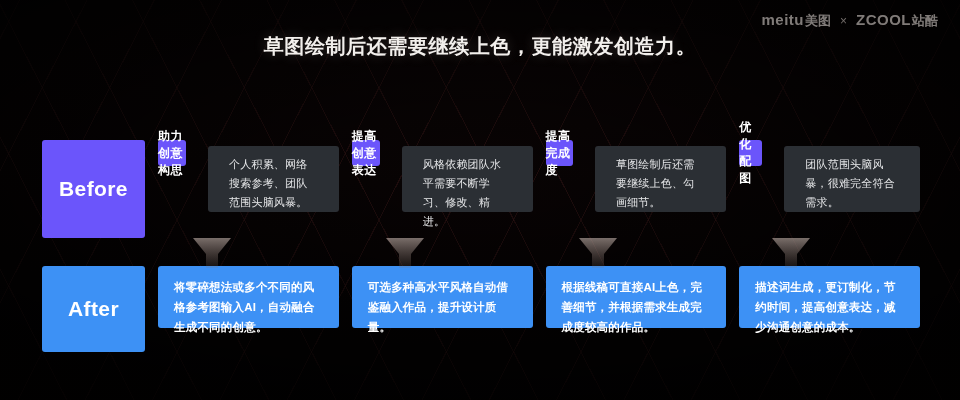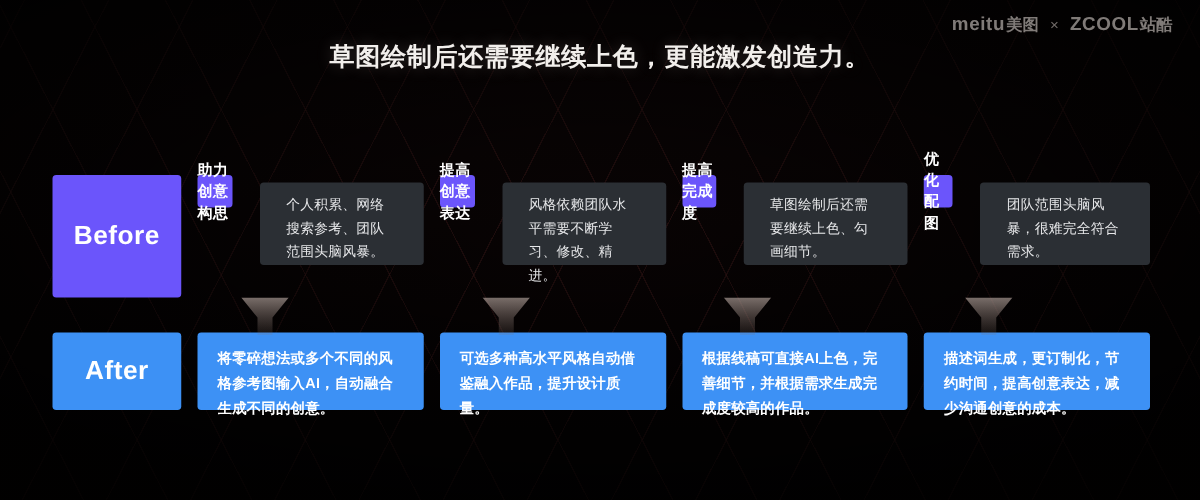--- a/index.html
+++ b/index.html
@@ -55,21 +55,21 @@
   .row { display:flex; gap:13px; }
   .row.after { margin-top:28px; }
 
   .rowlabel {
     width:103px; flex:0 0 103px;
     border-radius:3px;
     display:flex; align-items:center; justify-content:center;
     color:#fff; font-size:21px; font-weight:bold; letter-spacing:0.4px;
   }
   .before .rowlabel { background:#6b55fb; height:98px; }
-  .after  .rowlabel { background:#3d91f5; height:62px; }
+  .after  .rowlabel { background:#3d91f5; height:86px; }
 
   .colgroup { flex:1 1 0; display:flex; flex-direction:row; min-width:0;gap:22px; }
 
   .colhead {
     background:#6b55fb;
     border-radius:3px;
     height:26px;
     display:flex; align-items:center; justify-content:center;
     color:#fff; font-size:12px; font-weight:bold; letter-spacing:0.4px;
   }

